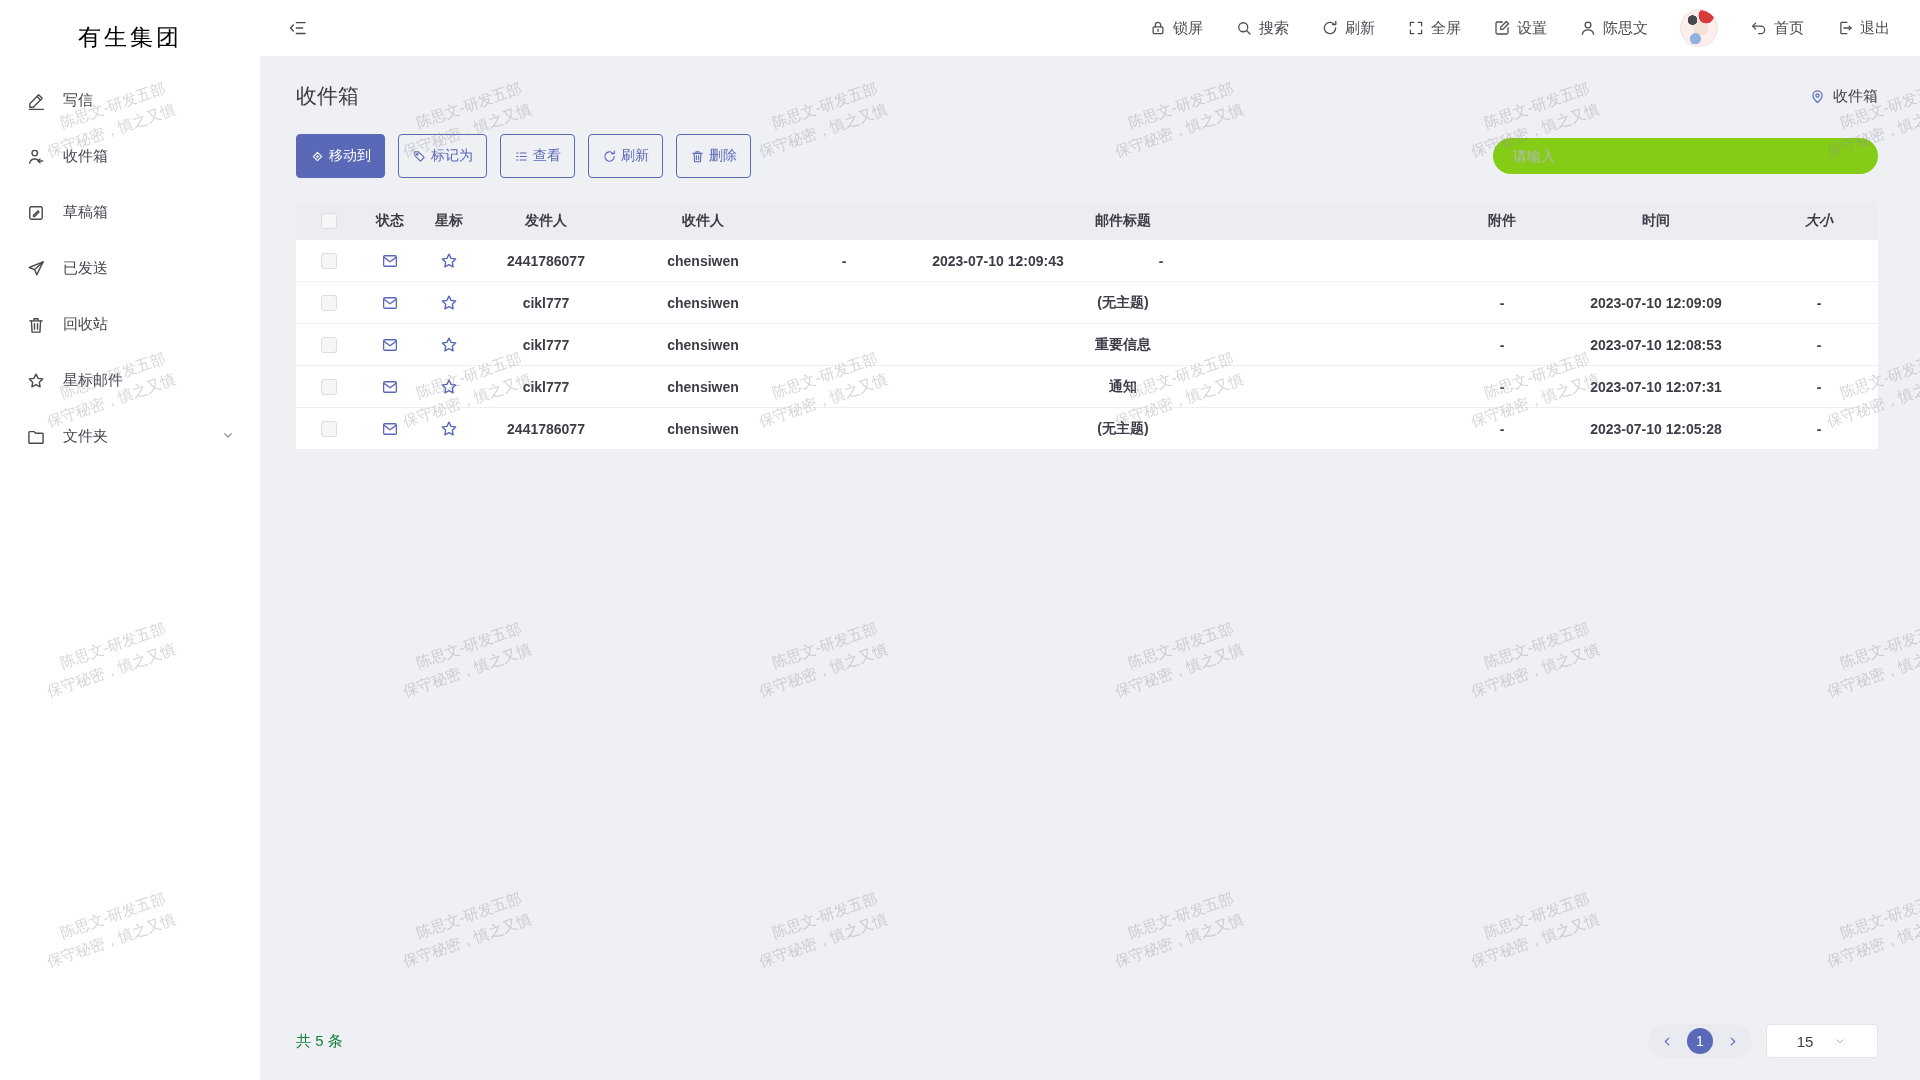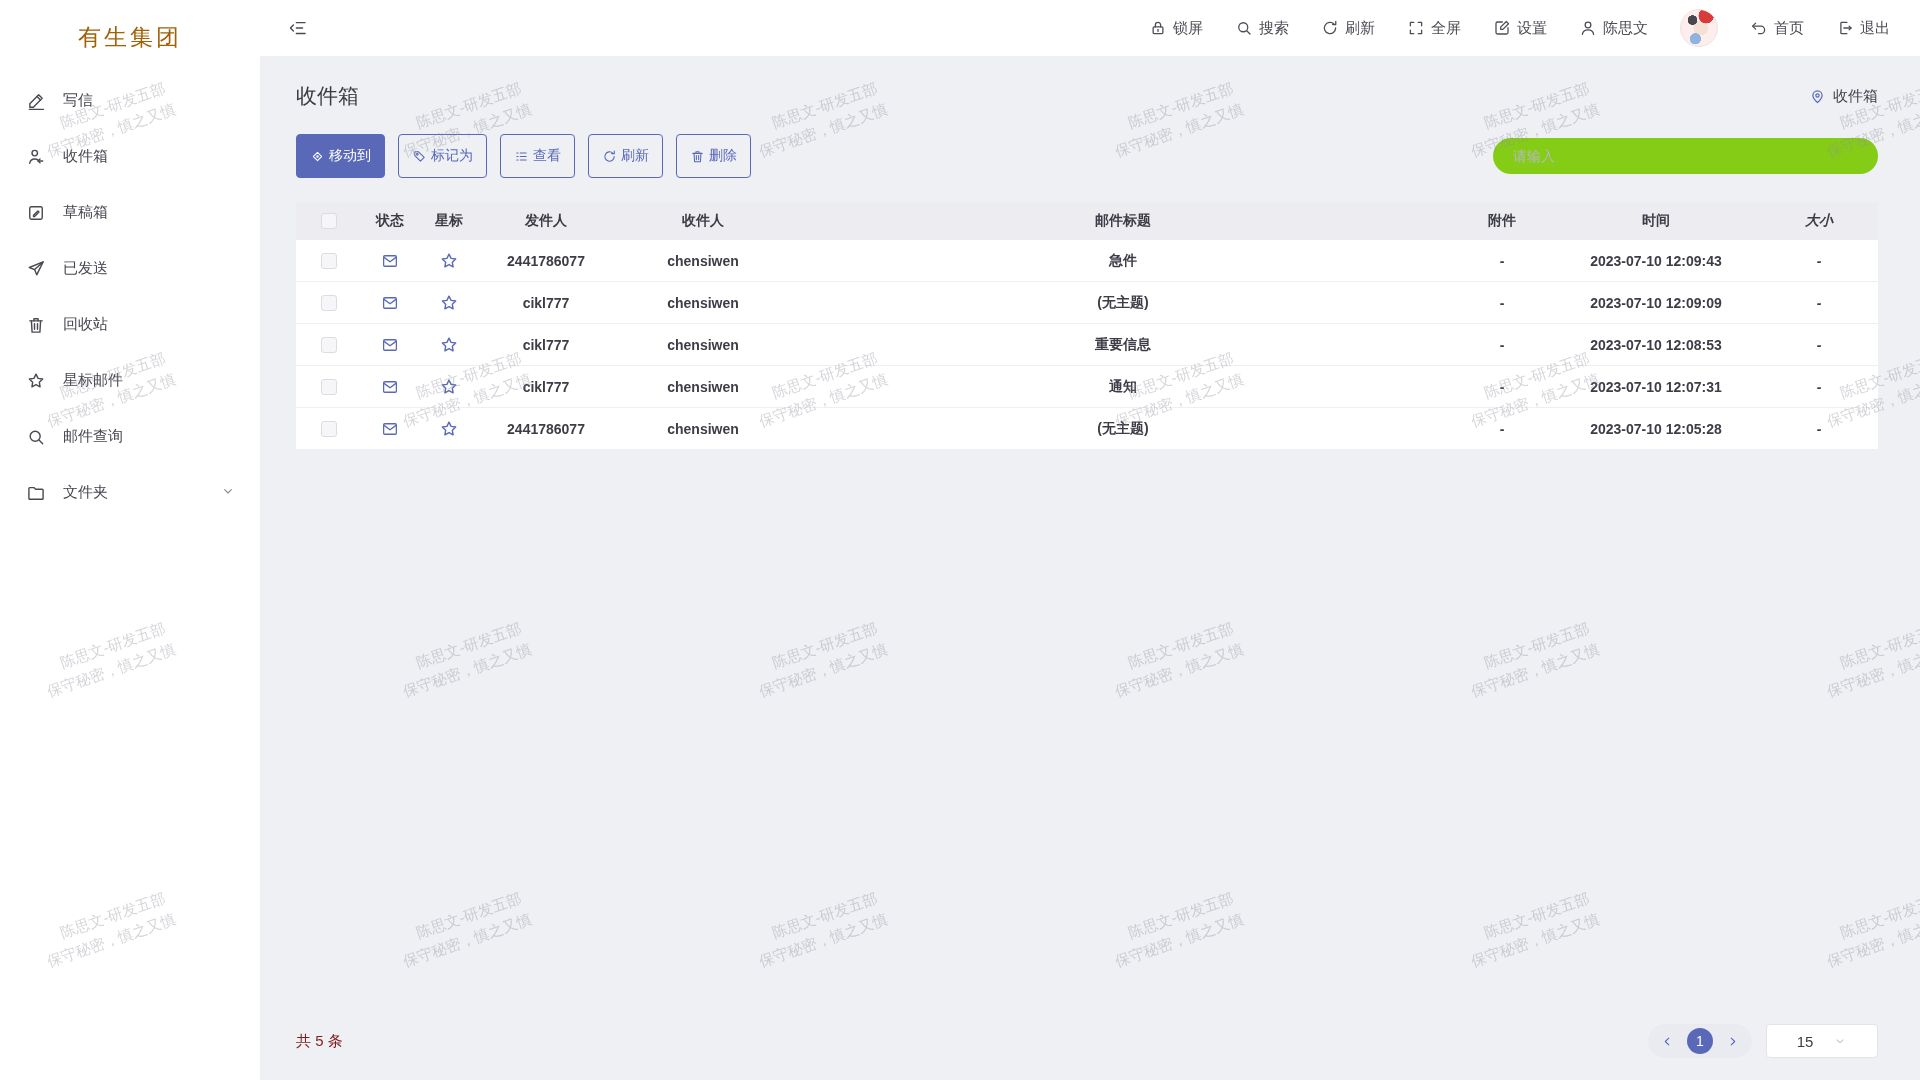--- a/index.html
+++ b/index.html
@@ -1,21 +1,21 @@
 <!DOCTYPE html>
 <html><head>
 <meta charset="utf-8">
 <style>
   * { margin:0; padding:0; box-sizing:border-box; }
   html,body { width:1920px; height:1080px; overflow:hidden; font-family:"Liberation Sans","DejaVu Sans",sans-serif; background:#fff; }
   .app { display:flex; width:100%; height:100%; }
 
   
   .sidebar { width:260px; flex-shrink:0; background:#fff; padding-top:22px; }
-  .logo { text-align:center; color:#a16207; font-size:23px; font-weight:500; letter-spacing:3px; }
+  .logo { text-align:center; color:#000000; font-size:23px; font-weight:500; letter-spacing:3px; }
   .menu { margin-top:38px; }
   .menu-item { height:56px; display:flex; align-items:flex-start; padding:0 24px 0 26px; gap:17px; font-size:15px; color:#45454f; cursor:pointer; }
   .menu-item .mi-icon { width:20px; height:20px; color:#4a4a52; display:flex; }
   .menu-item svg { width:20px; height:20px; }
   .mi-chevron { margin-left:auto; color:#8a8a94; display:flex; }
   .mi-chevron svg { width:16px; height:16px; }
 
   
   .main-col { flex:1; display:flex; flex-direction:column; min-width:0; }
   .topbar { height:56px; background:#fff; display:flex; align-items:center; padding:0 30px 0 28px; flex-shrink:0; }
@@ -63,21 +63,21 @@
   .col-time { width:208px; }
   .col-size { width:118px;font-style:italic; }
   .checkbox { width:16px; height:16px; border:1px solid #dcdce3; background:#f6f6f8; border-radius:3px; cursor:pointer; }
   .mail-icon { color:#5a68b8; display:flex; cursor:default; }
   .mail-icon svg { width:18px; height:18px; }
   .row-star { color:#5a68b8; display:flex; cursor:pointer; }
   .row-star svg { width:20px; height:20px; }
 
   
   .footer-row { margin-top:auto; display:flex; align-items:center; padding:18px 0 22px; }
-  .total { color:#7f1d1d; font-size:15px; }
+  .total { color:#15803d; font-size:15px; }
   .pager { margin-left:auto; display:flex; align-items:center; gap:14px; }
   .pager-pill { background:#eaebf1; border-radius:17px; height:34px; display:flex; align-items:center; padding:0 12px; gap:12px; }
   .pg-arrow { color:#5a68b8; display:flex; cursor:pointer; }
   .pg-arrow svg { width:15px; height:15px; }
   .pg-num { width:26px; height:26px; border-radius:50%; background:#5a68b8; color:#fff; font-size:14px; display:flex; align-items:center; justify-content:center; cursor:pointer; }
   .page-size { width:112px; height:34px; background:#fff; border:1px solid #e3e3ea; border-radius:4px; display:flex; align-items:center; justify-content:center; gap:20px; font-size:15px; color:#3d3d47; cursor:pointer; }
   .ps-chevron { color:#a5a5af; display:flex; }
   .ps-chevron svg { width:14px; height:14px; }
 
   
@@ -142,29 +142,20 @@
           </span>
           <span>回收站</span>
         </div>
         <div class="menu-item">
           <span class="mi-icon">
             <svg viewBox="0 0 24 24" fill="none" stroke="currentColor" stroke-width="1.7" stroke-linecap="round" stroke-linejoin="round">
               <path d="M12 3.8l2.5 5 5.5.8-4 3.9.9 5.5-4.9-2.6-4.9 2.6.9-5.5-4-3.9 5.5-.8z"></path>
             </svg>
           </span>
           <span>星标邮件</span>
-        </div>
-        <div class="menu-item">
-          <span class="mi-icon">
-            <svg viewBox="0 0 24 24" fill="none" stroke="currentColor" stroke-width="1.7" stroke-linecap="round" stroke-linejoin="round">
-              <circle cx="11" cy="11" r="6"></circle>
-              <path d="M15.6 15.6L20 20"></path>
-            </svg>
-          </span>
-          <span>邮件查询</span>
         </div>
         <div class="menu-item">
           <span class="mi-icon">
             <svg viewBox="0 0 24 24" fill="none" stroke="currentColor" stroke-width="1.7" stroke-linecap="round" stroke-linejoin="round">
               <path d="M3.5 6.5a1 1 0 011-1h5l2 2h8a1 1 0 011 1v10a1 1 0 01-1 1h-15a1 1 0 01-1-1z"></path>
             </svg>
           </span>
           <span>文件夹</span>
           <span class="mi-chevron">
             <svg viewBox="0 0 24 24" fill="none" stroke="currentColor" stroke-width="1.7" stroke-linecap="round" stroke-linejoin="round">
@@ -356,21 +347,20 @@
               </div>
               <div class="cell col-star">
                 <span class="row-star">
                   <svg viewBox="0 0 24 24" fill="none" stroke="currentColor" stroke-width="1.7" stroke-linecap="round" stroke-linejoin="round">
                     <path d="M12 3.8l2.5 5 5.5.8-4 3.9.9 5.5-4.9-2.6-4.9 2.6.9-5.5-4-3.9 5.5-.8z"></path>
                   </svg>
                 </span>
               </div>
               <div class="cell col-sender">2441786077</div>
               <div class="cell col-recipient">chensiwen</div>
-              <div class="cell col-subject">急件</div>
               <div class="cell col-attach">-</div>
               <div class="cell col-time">2023-07-10 12:09:43</div>
               <div class="cell col-size">-</div>
             </div>
             <div class="trow">
               <div class="cell col-check">
                 <div class="checkbox"></div>
               </div>
               <div class="cell col-status">
                 <span class="mail-icon">

